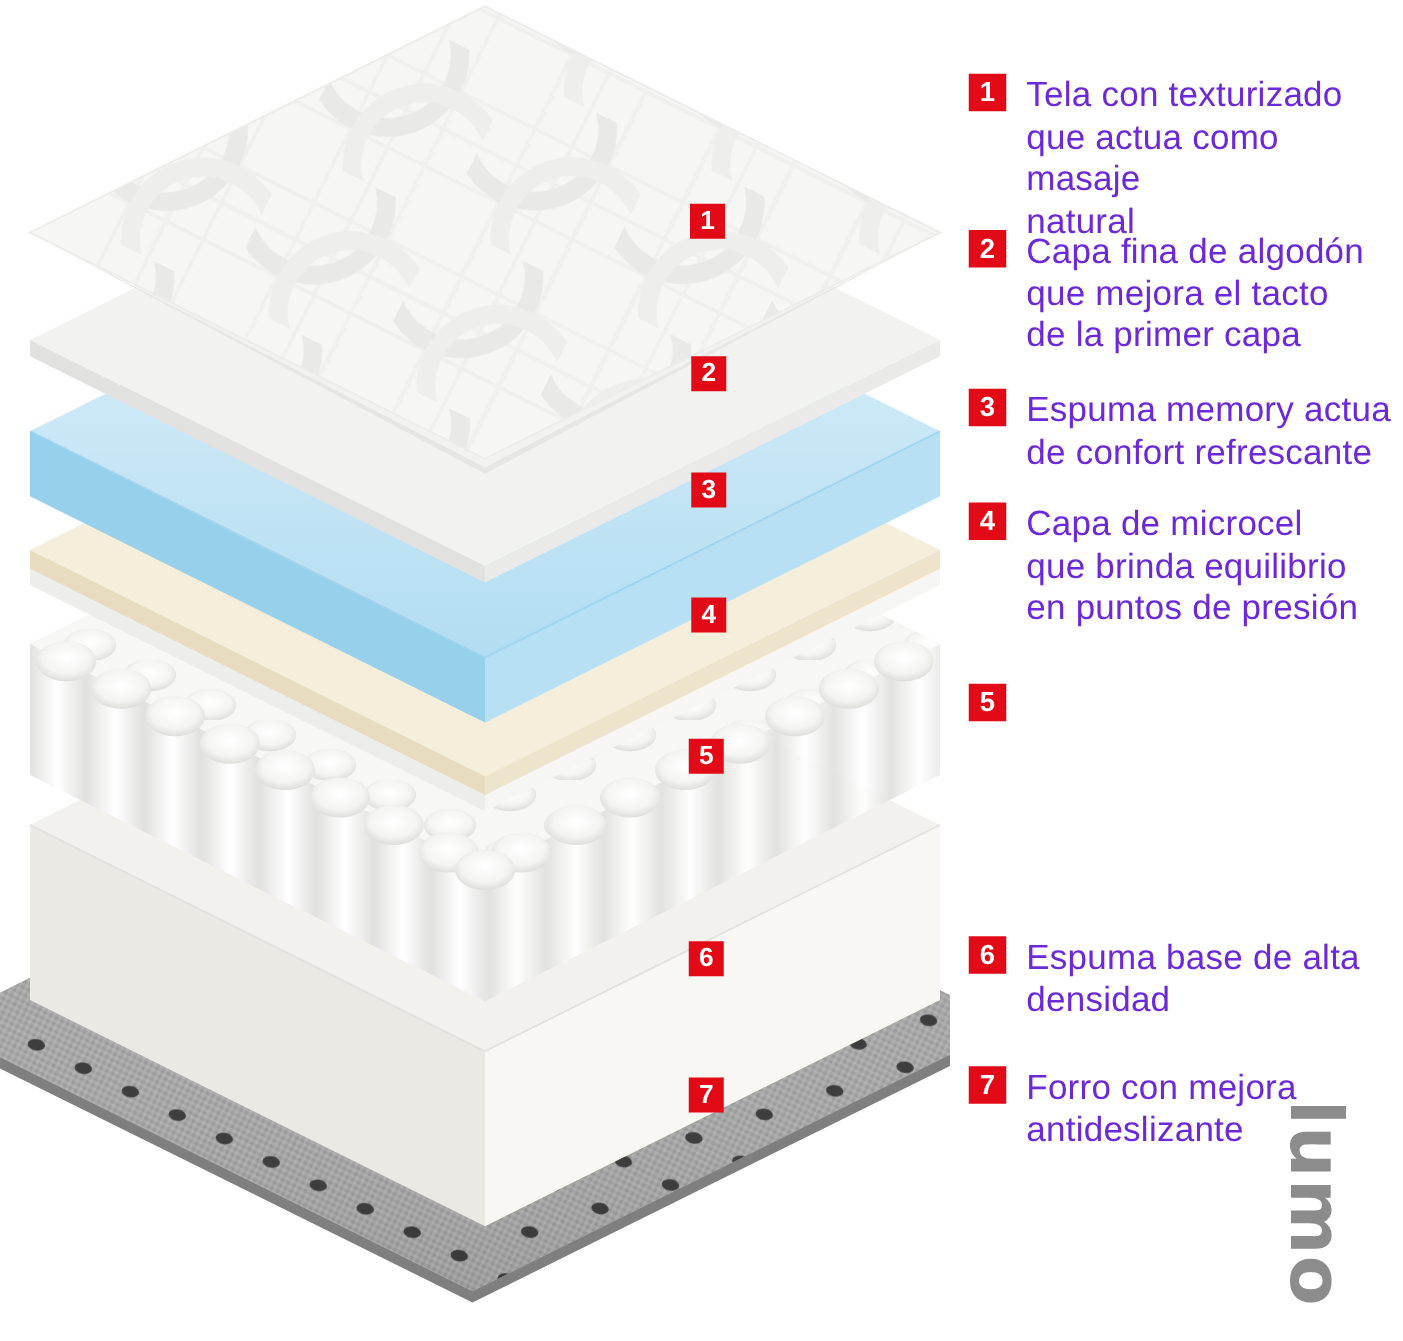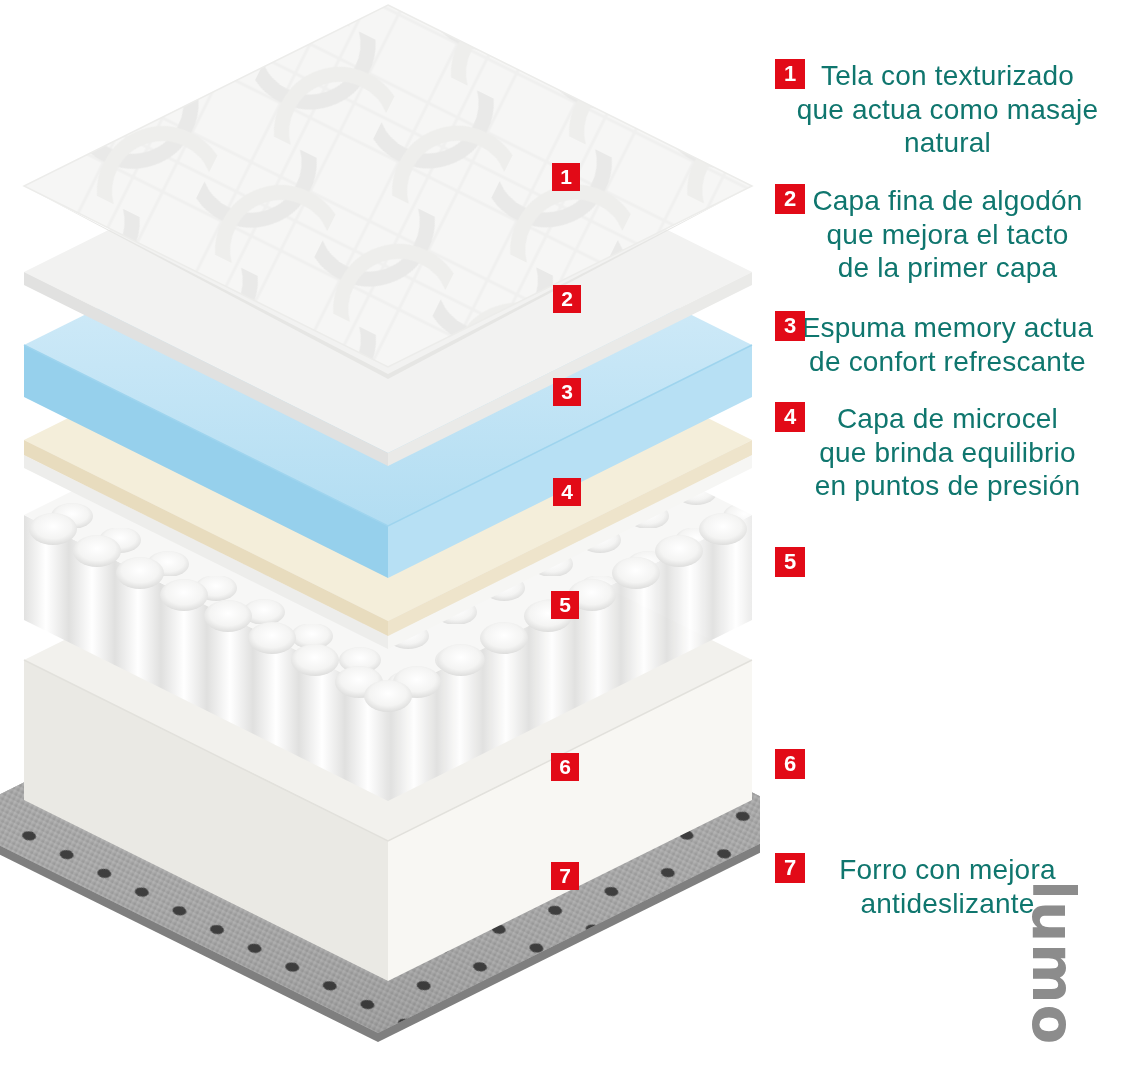--- a/index.html
+++ b/index.html
@@ -14,22 +14,22 @@
     color:#ffffff;font:bold 21px/28px "Liberation Sans", sans-serif;text-align:center;
   }
   
   .legend{position:absolute;left:775px;top:0;width:345px;height:1073px;}
   .legend-item{position:absolute;left:0;width:345px;}
   .legend-num{
     position:absolute;left:0;top:0;width:30px;height:30px;background:#e20a17;
     color:#ffffff;font:bold 22px/30px "Liberation Sans", sans-serif;text-align:center;
   }
   .legend-text{
-    color:#0f766e;white-space:pre-line;
-    font:400 28px/33.5px "Liberation Sans", sans-serif;letter-spacing:0.2px;text-align:center;
+    margin-left:46px;color:#6d28d9;white-space:pre-line;
+    font:400 28px/33.5px "Liberation Sans", sans-serif;letter-spacing:0.2px;
   }
   .logo{
     position:absolute;left:1024px;top:880px;height:195px;
     writing-mode:vertical-rl;text-orientation:mixed;
     color:#8c8c8c;font:bold 58px/1 "DejaVu Sans", sans-serif;letter-spacing:1px;
   }
 </style>
 </head>
 <body>
 
@@ -182,20 +182,22 @@
       <div class="legend-num">4</div>
       <div class="legend-text">Capa de microcel
 que brinda equilibrio
 en puntos de presión</div>
     </div>
     <div class="legend-item" style="top:547px">
       <div class="legend-num">5</div>
     </div>
     <div class="legend-item" style="top:749px">
       <div class="legend-num">6</div>
+      <div class="legend-text">Espuma base de alta
+densidad</div>
     </div>
     <div class="legend-item" style="top:853px">
       <div class="legend-num">7</div>
       <div class="legend-text">Forro con mejora
 antideslizante</div>
     </div>
   </div>
 
   <div class="logo">lumo</div>
 

